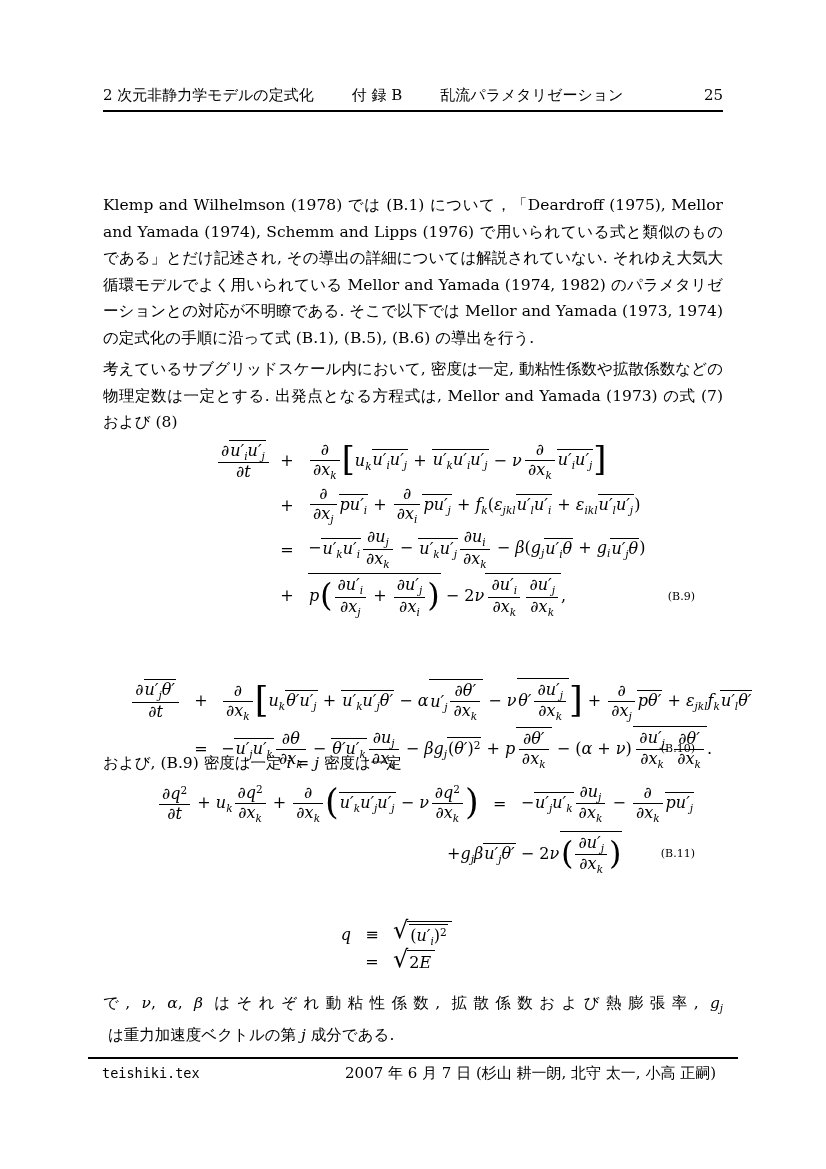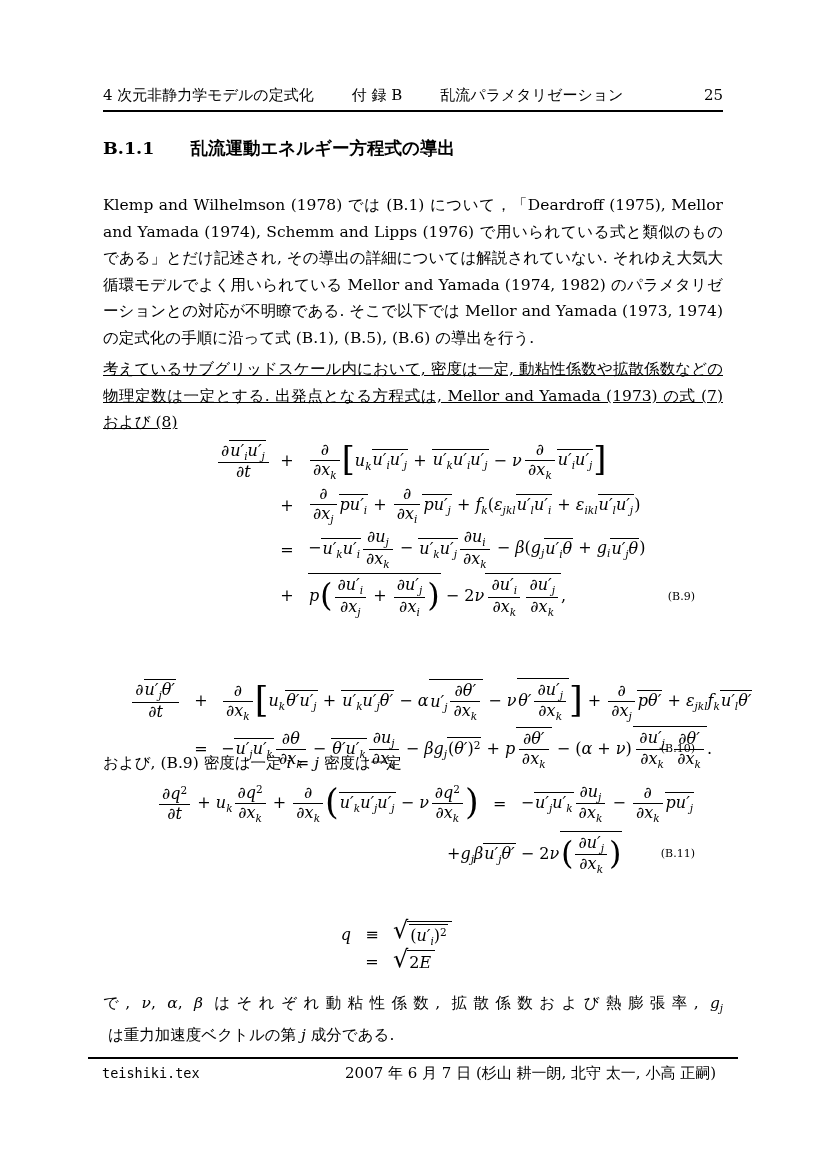--- a/index.html
+++ b/index.html
@@ -10,21 +10,21 @@
   .header{top:86px;left:103px;width:620px;display:flex;align-items:baseline;font-size:15px;white-space:nowrap;}
   .hsp{margin-left:38px;}
   .pgnum{margin-left:auto;}
   .hrule{top:110px;left:103px;width:620px;height:2px;background:#000;}
   
   .section{top:136px;left:103px;width:620px;font-weight:bold;font-size:17.5px;}
   .stitle{margin-left:30px;}
   
   .para{left:103px;width:620px;font-size:15.5px;line-height:26.6px;text-align:justify;margin:0;}
   .pos-p1{top:192px;}
-  .pos-p2{top:356px;text-decoration:underline;}
+  .pos-p2{top:356px;}
   .pos-p3{top:750px;}
   .pos-p4{top:896px;}
   .pos-p5{top:990px;}
   
   .eq{left:103px;width:620px;font-size:16px;}
   .pos-eq9{top:440px;}
   .pos-eq10{top:678px;}
   .pos-eq11{top:783px;}
   .pos-eqq{top:921px;}
   .eqrow{display:grid;align-items:center;position:relative;margin-bottom:3px;}
@@ -60,31 +60,27 @@
   .frow{top:1064px;left:88px;width:650px;display:flex;align-items:baseline;}
   .ffile{font-family:"DejaVu Sans Mono","Liberation Mono",monospace;font-size:13.5px;margin-left:14px;}
   .fdate{margin-left:auto;font-size:15px;margin-right:22px;white-space:nowrap;text-align:right;}
 </style>
 </head>
 <body>
 
 <div class="page">
 
   <div class="abs header">
-    <span>4 次元非静力学モデルの定式化</span>
+    <span>2 次元非静力学モデルの定式化</span>
     <span class="hsp">付 録 B</span>
     <span class="hsp">乱流パラメタリゼーション</span>
     <span class="pgnum">25</span>
   </div>
   <div class="abs hrule"></div>
 
-  <div class="abs section">
-    <span>B.1.1</span>
-    <span class="stitle">乱流運動エネルギー方程式の導出</span>
-  </div>
 
   <p class="abs para pos-p1">Klemp and Wilhelmson (1978) では (B.1) について，「Deardroff (1975), Mellor and Yamada (1974), Schemm and Lipps (1976) で用いられている式と類似のものである」とだけ記述され, その導出の詳細については解説されていない. それゆえ大気大循環モデルでよく用いられている Mellor and Yamada (1974, 1982) のパラメタリゼーションとの対応が不明瞭である. そこで以下では Mellor and Yamada (1973, 1974) の定式化の手順に沿って式 (B.1), (B.5), (B.6) の導出を行う.</p>
   <p class="abs para pos-p2">考えているサブグリッドスケール内において, 密度は一定, 動粘性係数や拡散係数などの物理定数は一定とする. 出発点となる方程式は, Mellor and Yamada (1973) の式 (7) および (8)</p>
 
   <div class="abs eq pos-eq9">
     <div class="eqrow g9">
       <span class="cl"><span class="mfrac">
             <span class="fn"><span class="mi">∂</span><span class="mol"><span class="mi">u′</span><span class="msub"><span class="mi">i</span></span><span class="mi">u′</span><span class="msub"><span class="mi">j</span></span></span></span>
             <span class="fd"><span class="mi">∂t</span></span>
           </span></span>

